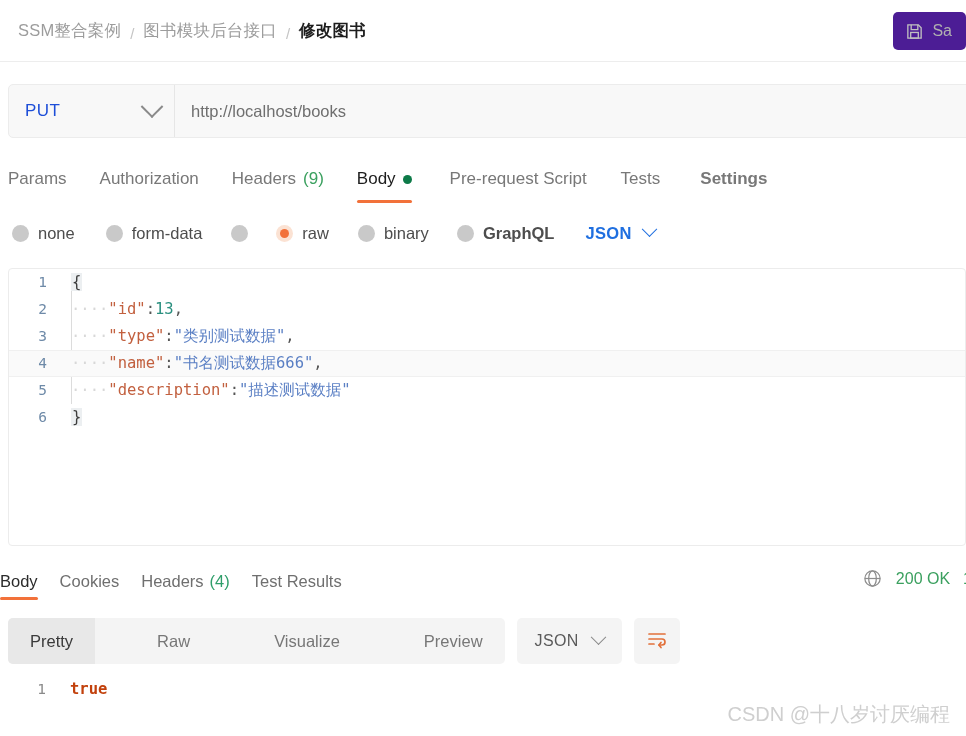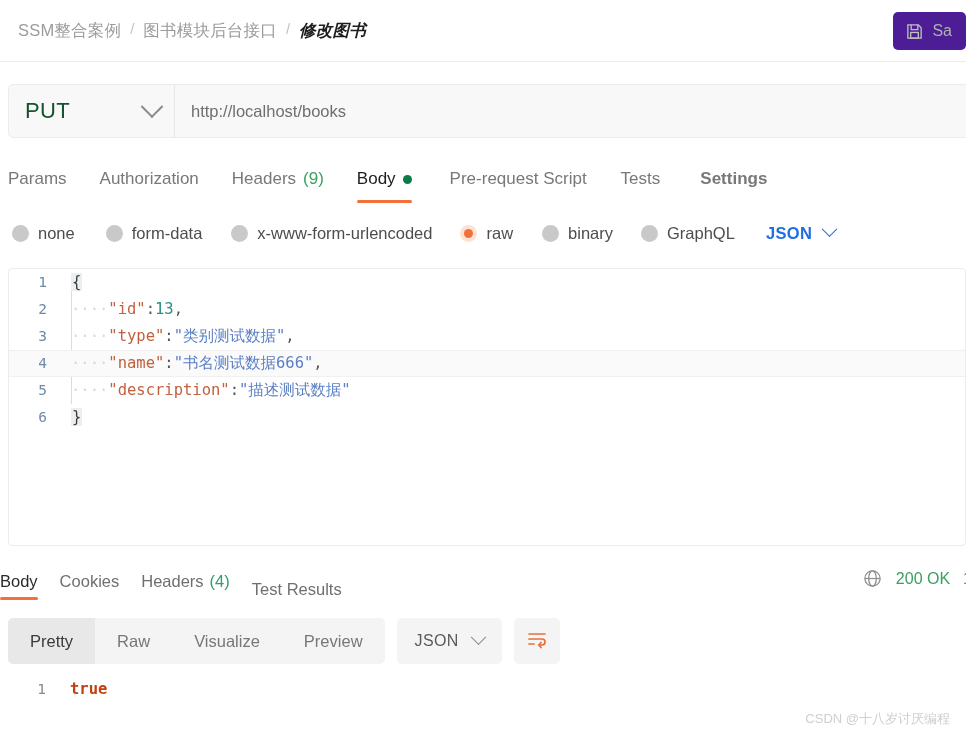--- a/index.html
+++ b/index.html
@@ -11,23 +11,23 @@
   }
   body { position: relative; }
 
   
   .breadcrumb-bar {
     position: absolute; left: 0; top: 0; width: 966px; height: 62px;
     display: flex; align-items: center;
     background: #ffffff;
     border-bottom: 1px solid #ededed;
   }
-  .breadcrumb { display: flex; align-items: flex-start; margin-left: 18px; }
+  .breadcrumb { display: flex; align-items: flex-end; margin-left: 18px; }
   .bc-item { font-size: 16.5px; color: #9c9c9c; letter-spacing: .2px; }
-  .bc-item.current { color: #1d1d1d; font-weight: bold; font-style: italic; }
+  .bc-item.current { color: #1d1d1d; font-weight: bold; }
   .bc-sep { font-size: 15px; color: #c4c4c4; margin: 0 9px; }
 
   .save-btn {
     position: absolute; right: 0; top: 12px;
     height: 38px; display: flex; align-items: center;
     gap: 8px; padding: 0 14px 0 12px;
     background: #4c1d95; border-radius: 5px;
     overflow: hidden;
   }
   .save-label { font-size: 16px; color: #b0b0b0; white-space: nowrap; }
@@ -39,21 +39,21 @@
     width: 980px; height: 54px;
     display: flex; align-items: stretch;
     background: #f8f8f8;
     border: 1px solid #ececec; border-radius: 5px;
   }
   .method-box {
     width: 166px; display: flex; align-items: center;
     justify-content: space-between; padding: 0 14px 0 16px;
     border-right: 1px solid #e6e6e6;
   }
-  .method-label { font-size: 22px; color: #14532d; letter-spacing: .4px; }
+  .method-label { font-size: 17px; color: #1d4ed8; letter-spacing: .4px; }
   .url-input {
     flex: 1; display: flex; align-items: center; padding-left: 16px;
     font-size: 16.5px; color: #6f6f6f;
   }
   .chev {
     width: 16px; height: 16px; display: inline-block;
     border-right: 2px solid #8a8a8a; border-bottom: 2px solid #8a8a8a;
     transform: rotate(45deg) translate(-3px,-3px);
   }
   .chev.sm { width: 11px; height: 11px; border-width: 1.8px; }
@@ -158,21 +158,21 @@
   .status-text { font-size: 16px; color: #3ba05f; white-space: nowrap; }
   .globe { width: 21px; height: 21px; display: block; }
 
   
   .resp-toolbar {
     position: absolute; left: 8px; top: 618px;
     display: flex; align-items: center; gap: 12px;
   }
   .seg {
     display: flex; align-items: center; height: 46px;
-    background: #f4f4f4; border-radius: 5px; overflow: hidden;
+    background: #f4f4f4; border-radius: 5px; overflow: hidden; gap: 40px;
   }
   .seg-item {
     height: 46px; display: flex; align-items: center; padding: 0 22px;
     font-size: 16.5px; color: #777777; white-space: nowrap;
   }
   .seg-item.active { background: #e8e8e8; color: #3a3a3a; }
   .pill {
     display: flex; align-items: center; gap: 14px;
     height: 46px; padding: 0 18px;
     background: #f4f4f4; border-radius: 5px;
@@ -191,21 +191,21 @@
   .resp-line { display: flex; align-items: center; height: 26px; font-size: 15.5px; }
   .resp-gutter {
     width: 52px; text-align: right; padding-right: 14px;
     color: #8a8a8a; font-size: 14.5px; flex: none;
   }
   .resp-val { padding-left: 10px; color: #c2410c; font-weight: bold; }
 
   
   .watermark {
     position: absolute; right: 16px; bottom: 8px;
-    font-size: 13px; color: #cfcfcf; white-space: nowrap;
+    font-size: 20px; color: #cfcfcf; white-space: nowrap;
   }
 </style>
 </head>
 <body>
 
 <div class="breadcrumb-bar">
   <div class="breadcrumb">
     <span class="bc-item">SSM整合案例</span>
     <span class="bc-sep">/</span>
     <span class="bc-item">图书模块后台接口</span>
@@ -262,31 +262,30 @@
   <div class="radio-opt" style="margin-left:12px;">
     <span class="radio"></span>
     <span class="radio-label">none</span>
   </div>
   <div class="radio-opt" style="margin-left:31px;">
     <span class="radio"></span>
     <span class="radio-label">form-data</span>
   </div>
   <div class="radio-opt" style="margin-left:29px;">
     <span class="radio"></span>
-    <span class="radio-label">x-www-form-urlencoded</span>
   </div>
   <div class="radio-opt" style="margin-left:28px;">
     <span class="radio sel"></span>
     <span class="radio-label">raw</span>
   </div>
   <div class="radio-opt" style="margin-left:29px;">
     <span class="radio"></span>
     <span class="radio-label">binary</span>
   </div>
-  <div class="radio-opt" style="margin-left:28px;">
+  <div class="radio-opt" style="margin-left:28px;font-weight:bold;">
     <span class="radio"></span>
     <span class="radio-label">GraphQL</span>
   </div>
   <div class="json-sel" style="margin-left:31px;">
     <span class="jtext">JSON</span>
     <span class="chev sm blue"></span>
   </div>
 </div>
 
 <div class="editor">
@@ -329,21 +328,21 @@
   <div class="resp-tab active" style="margin-left:0px;">
     <span>Body</span>
   </div>
   <div class="resp-tab" style="margin-left:22px;">
     <span>Cookies</span>
   </div>
   <div class="resp-tab" style="margin-left:22px;">
     <span>Headers</span>
     <span class="cnt">(4)</span>
   </div>
-  <div class="resp-tab" style="margin-left:22px;align-items:flex-end;">
+  <div class="resp-tab" style="margin-left:22px;">
     <span>Test Results</span>
   </div>
 </div>
 
 <div class="status-group">
   <span>
     <svg class="globe" viewBox="0 0 22 22" fill="none" stroke="#8d8d8d" stroke-width="1.3">
       <circle cx="11" cy="11" r="8"></circle>
       <ellipse cx="11" cy="11" rx="4" ry="8"></ellipse>
       <path d="M3 11h16"></path>

